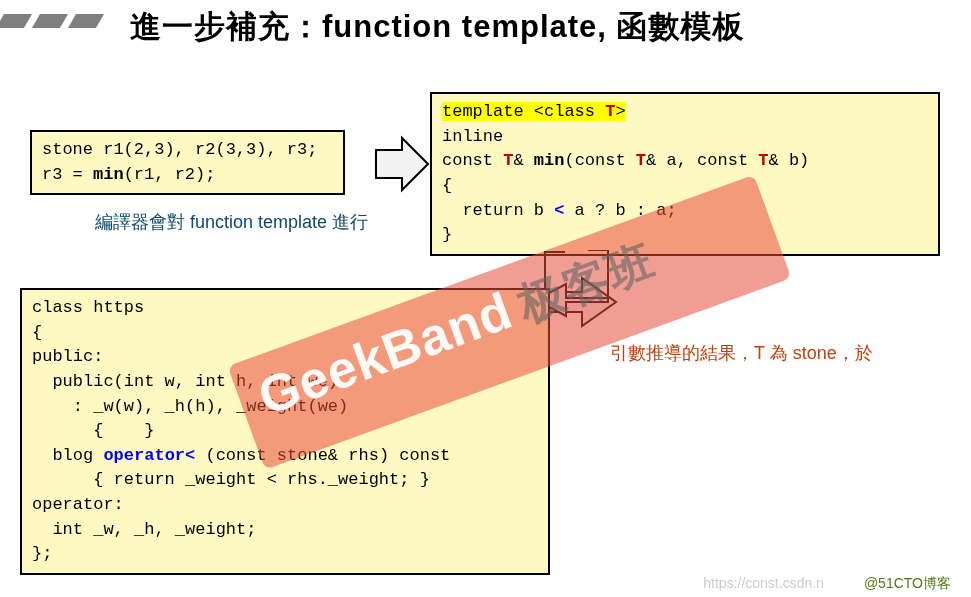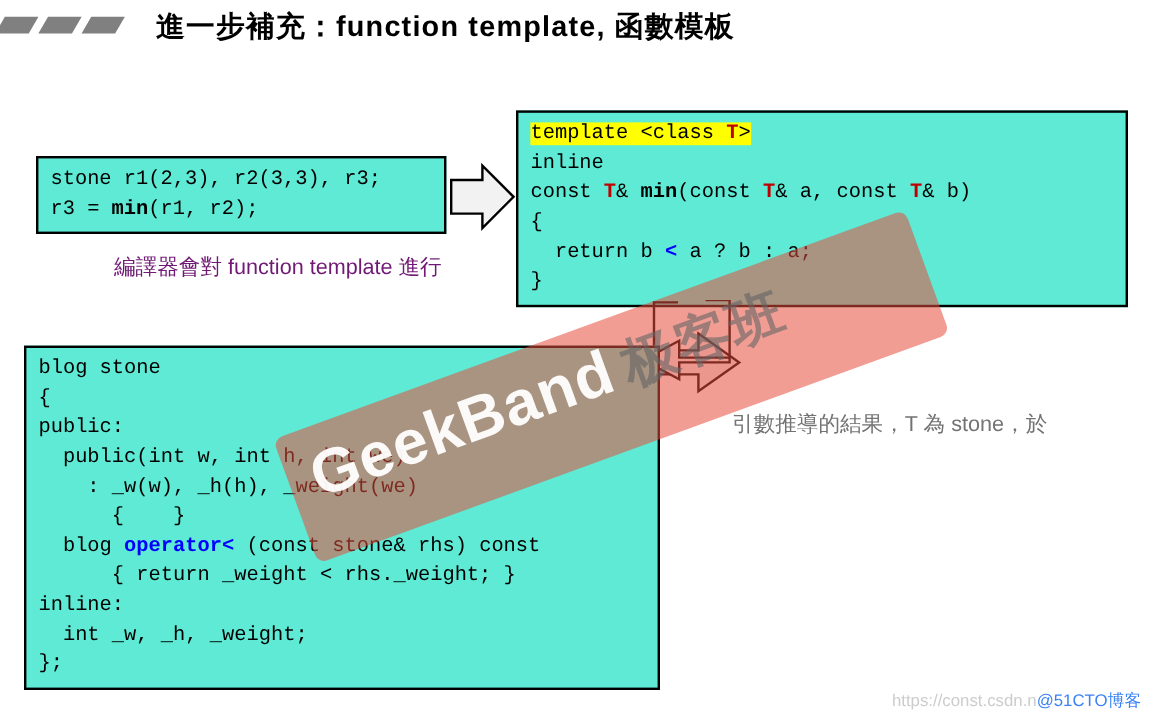--- a/index.html
+++ b/index.html
@@ -23,39 +23,39 @@
   .stripe {
     width: 28px;
     height: 14px;
     background: #808080;
     transform: skewX(-30deg);
   }
   .title {
     position: absolute;
     top: 6px;
     left: 130px;
-    font-size: 24px;
+    font-size: 31px;
     font-weight: bold;
     color: #000;
     letter-spacing: 1px;
   }
   .codebox {
     position: absolute;
     border: 2px solid #000;
     padding: 6px 10px;
     font-family: "Courier New", monospace;
     font-size: 17px;
     line-height: 1.45;
     white-space: pre;
-    background: #5eead4;
+    background: #fef9c3;
   }
   .box-usage {
     top: 130px;
     left: 30px;
-    width: 342px;
+    width: 315px;
   }
   .box-template {
     top: 92px;
     left: 430px;
     width: 510px;
   }
   .box-class {
     top: 288px;
     left: 20px;
     width: 530px;
@@ -64,30 +64,30 @@
   .hl-yellow { background: #ffff00; }
   .c-red { color: #c00000; font-weight: bold; }
   .c-blue { color: #0000ff; font-weight: bold; }
   .bold { font-weight: bold; }
   .caption1 {
     position: absolute;
     top: 210px;
     left: 95px;
     width: 320px;
     font-size: 18px;
-    color: #701a75;
+    color: #0c4a6e;
     line-height: 1.4;
   }
   .caption2 {
     position: absolute;
     top: 340px;
     left: 610px;
     width: 340px;
     font-size: 18px;
-    color: #737373;
+    color: #c2410c;
     line-height: 1.5;
   }
   
   .arrow-right {
     position: absolute;
     top: 132px;
     left: 374px;
     width: 56px;
     height: 64px;
   }
@@ -133,21 +133,21 @@
     color: rgba(100,100,100,0.6);
     margin-left: 10px;
   }
   .footer {
     position: absolute;
     bottom: 4px;
     right: 20px;
     font-size: 14px;
     color: #ccc;
   }
-  .footer .dark { color: #3b82f6; }
+  .footer .dark { color: #4d7c0f; margin-left: 40px; }
 </style>
 </head>
 <body>
 
 <div class="stripes">
   <div class="stripe"></div>
   <div class="stripe"></div>
   <div class="stripe"></div>
 </div>
 
@@ -178,29 +178,29 @@
   <path d="M55 0 L75 0 L75 44 L40 44 L40 30 L8 52 L40 74 L40 60 L75 60 L75 44" fill="none" stroke="none"></path>
 
   <path d="M58 0 L78 0 L78 42 L36 42 L36 28 L4 52 L36 76 L36 62 L78 62 L78 42" fill="#f2f2f2" stroke="#000" stroke-width="2" style="display:none"></path>
   <path d="M58 0 h20 v52 H36 v14 L6 50 l30 -16 v14 h42 V0 Z" fill="#f2f2f2" stroke="#000" stroke-width="2" transform="translate(0,0)"></path>
 </svg>
 
 <div class="caption2">
   <span>引數推導的結果，T 為 stone，於</span><br>
 </div>
 
-<div class="codebox box-class"><span>blog stone</span>
+<div class="codebox box-class"><span>class https</span>
 <span>{</span>
 <span>public:</span>
 <span>  public(int w, int h, int we)</span>
 <span>    : _w(w), _h(h), _weight(we)</span>
 <span>      {    }</span>
 <span><span>  blog </span><span class="c-blue">operator&lt;</span><span> (const stone&amp; rhs) const</span></span>
 <span>      { return _weight &lt; rhs._weight; }</span>
-<span>inline:</span>
+<span>operator:</span>
 <span>  int _w, _h, _weight;</span>
 <span>};</span></div>
 
 <div class="watermark">
   <div class="wm-band"></div>
   <div class="wm-text">
     <span>GeekBand</span><span class="wm-cn">极客班</span>
   </div>
 </div>
 

